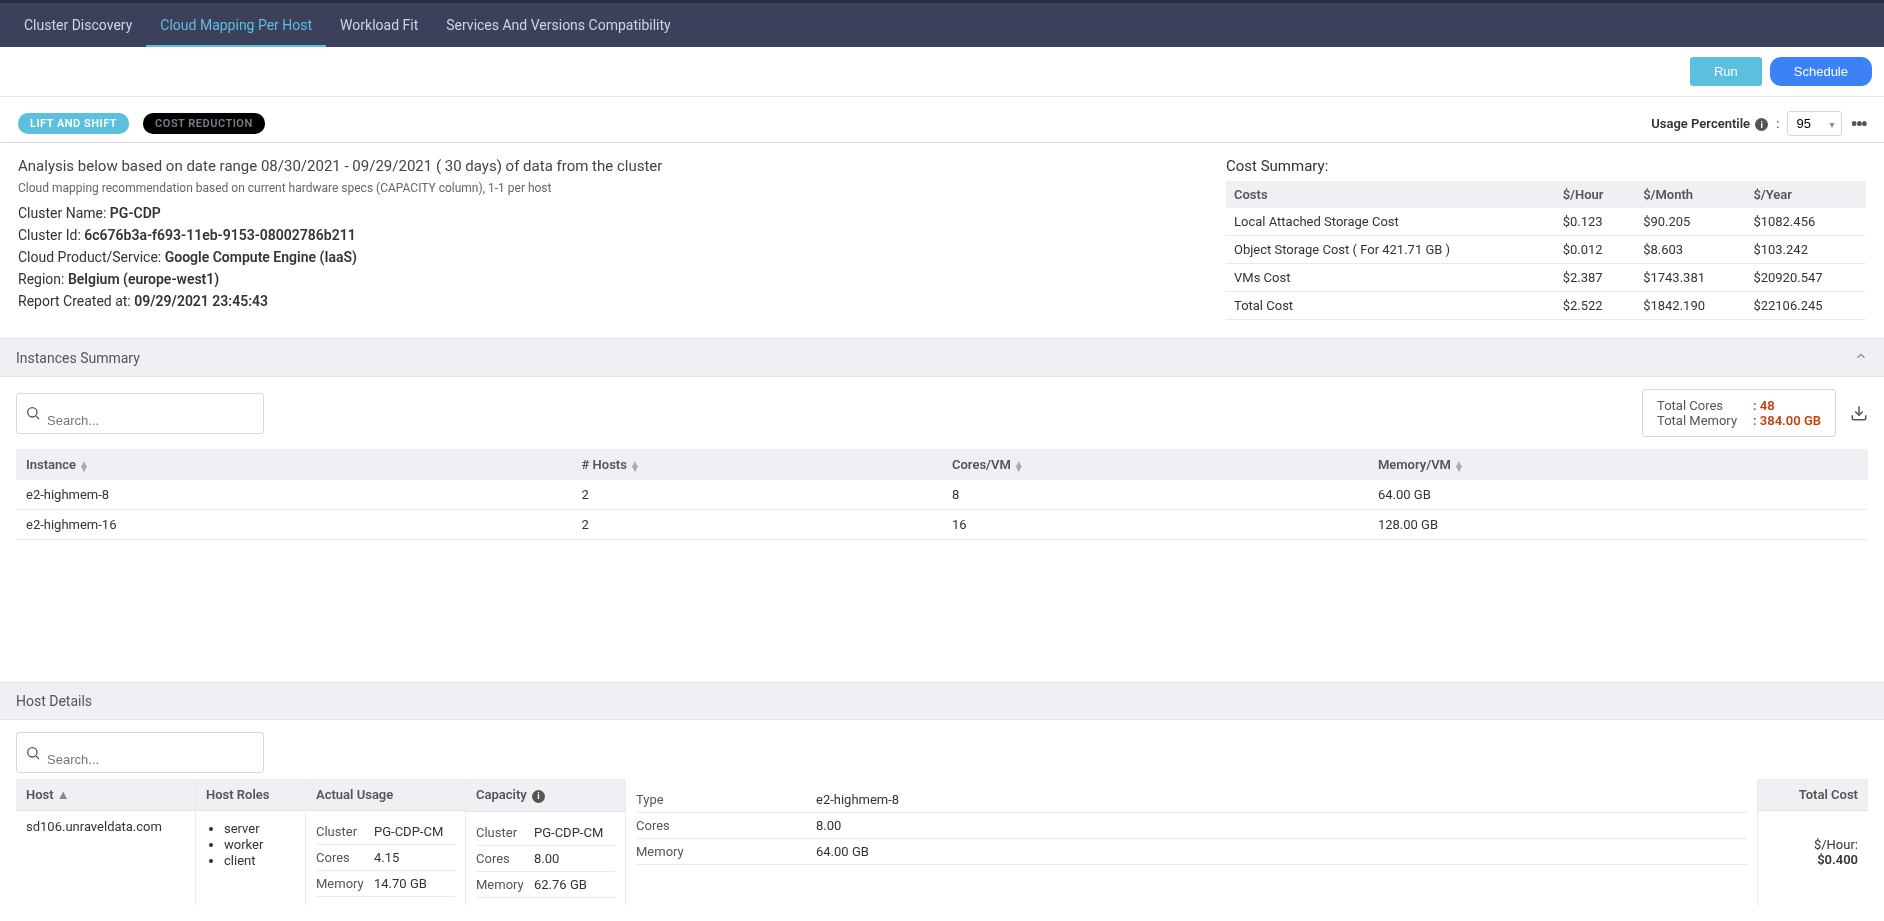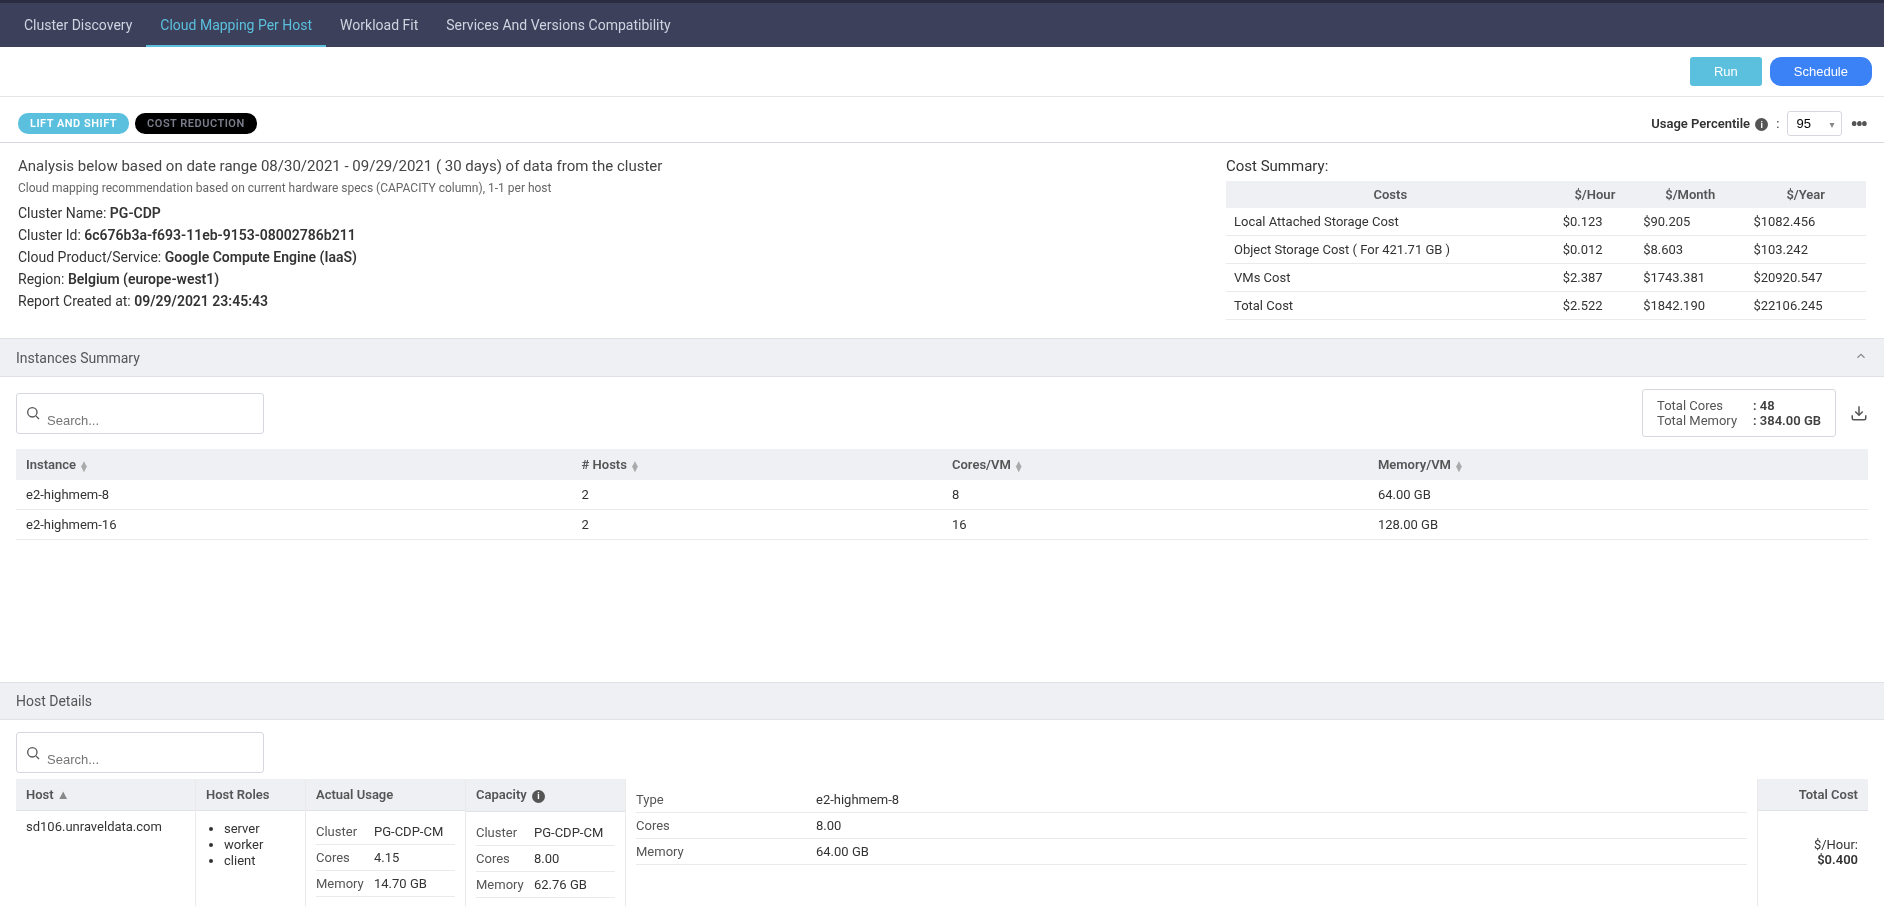--- a/index.html
+++ b/index.html
@@ -5,52 +5,52 @@
 * { box-sizing: border-box; margin: 0; padding: 0; }
 body { font-family: -apple-system, BlinkMacSystemFont, "Segoe UI", Roboto, "Helvetica Neue", Arial, sans-serif; font-size: 13px; color: #333; background: #fff; }
 .top-strip { height: 3px; background: #2a2d42; }
 .nav-tabs { background: #3c405b; color: #d0d3e0; display: flex; padding: 0 10px; }
 .nav-tabs .tab { padding: 14px 14px 12px; cursor: pointer; font-size: 14px; font-weight: 400; border-bottom: 2px solid transparent; }
 .nav-tabs .tab.active { color: #5bc0de; border-bottom-color: #5bc0de; }
 .action-bar { display: flex; justify-content: flex-end; gap: 8px; padding: 10px 12px; background: #fff; border-bottom: 1px solid #e5e5e5; }
 .btn { padding: 7px 24px; border: none; border-radius: 3px; font-size: 13px; cursor: pointer; color: #fff; }
 .btn-run { background: #5bc0de; }
 .btn-sched { background: #3b82f6; border-radius: 11px; }
-.pill-row { display: flex; align-items: center; padding: 14px 18px 6px; border-bottom: 1px solid #d5d8de; }
+.pill-row { display: flex; align-items: center; padding: 14px 18px 6px; border-bottom: 1px solid #d5d8de; gap: 8px; }
 .pill { padding: 4px 12px; font-size: 11px; letter-spacing: 0.5px; border-radius: 10px; margin-right: 6px; cursor: pointer; font-weight: 600; }
 .pill.active { background: #5bc0de; color: #fff; }
 .pill.inactive { background: #000000; color: #7a7e8c; }
 .pill-right { margin-left: auto; display: flex; align-items: center; gap: 8px; }
 .pill-right .label { font-weight: 600; color: #333; font-size: 13px; }
 .pill-right select { padding: 4px 30px 4px 8px; border: 1px solid #d5d8de; border-radius: 3px; background: #fff; font-size: 13px; appearance: none; }
 .select-wrap { position: relative; }
 .select-wrap::after { content: "▾"; position: absolute; right: 8px; top: 50%; transform: translateY(-50%); color: #888; font-size: 10px; pointer-events: none; }
 .more-icon { font-size: 20px; letter-spacing: -2px; cursor: pointer; color: #555; font-weight: bold; }
 .white-content { padding: 14px 18px 4px; }
 .two-col { display: flex; gap: 20px; }
 .left-info { flex: 1; }
 .right-summary { flex: 0 0 640px; }
 .analysis-title { font-size: 15px; margin-bottom: 6px; color: #444; }
 .analysis-sub { font-size: 12px; color: #666; margin-bottom: 10px; }
 .info-line { font-size: 14px; color: #333; margin: 6px 0; }
 .info-line b { font-weight: 600; }
 .cost-title { font-size: 15px; color: #333; margin-bottom: 6px; }
 .summary-table { width: 100%; border-collapse: collapse; font-size: 13px; }
-.summary-table th { background: #eef0f4; text-align: center; padding: 6px 8px; font-weight: 600; color: #555; }
+.summary-table th { background: #eef0f4; text-align: left; padding: 6px 8px; font-weight: 600; color: #555; }
 .summary-table td { padding: 6px 8px; border-bottom: 1px solid #eaeaea; color: #333; }
 .section-hdr { background: #eef0f4; padding: 10px 16px; font-size: 14px; color: #555; display: flex; align-items: center; border-top: 1px solid #e0e2e8; border-bottom: 1px solid #e0e2e8; margin-top: 14px; }
 .section-hdr .collapse-icon { margin-left: auto; cursor: pointer; color: #888; }
 .section-body { padding: 12px 16px 8px; }
 .search-wrap { display: inline-flex; align-items: center; border: 1px solid #d5d8de; border-radius: 3px; padding: 5px 8px; width: 248px; }
 .search-wrap svg { width: 16px; height: 16px; margin-right: 6px; }
 .search-wrap input { border: none; outline: none; font-size: 13px; flex: 1; margin-top: 14px; }
 .totals-box { border: 1px solid #d5d8de; border-radius: 3px; padding: 8px 14px; font-size: 13px; color: #555; display: inline-block; }
 .totals-row { display: flex; gap: 6px; }
 .totals-row .lbl { min-width: 90px; }
-.totals-row .val { font-weight: 600; color: #404040; }
+.totals-row .val { font-weight: 600; color: #c2410c; }
 .export-icon { display: inline-flex; cursor: pointer; color: #555; margin-left: 14px; }
 .top-row { display: flex; align-items: center; margin-bottom: 12px; }
 .spacer { flex: 1; }
 .inst-table { width: 100%; border-collapse: collapse; font-size: 13px; }
 .inst-table th { background: #eef0f4; text-align: left; padding: 8px 10px; font-weight: 600; color: #555; }
 .inst-table td { padding: 7px 10px; border-bottom: 1px solid #eaeaea; }
 .sort-icon { color: #aaa; font-size: 10px; margin-left: 3px; display: inline-flex; flex-direction: column; line-height: 5px; vertical-align: middle; }
 .host-table-wrap { display: flex; gap: 0; font-size: 13px; margin-top: 6px; }
 .hcol { border-right: 1px solid #eaeaea; }
 .hcol-header { background: #eef0f4; padding: 8px 10px; font-weight: 600; color: #555; border-bottom: 1px solid #e0e2e8; }

